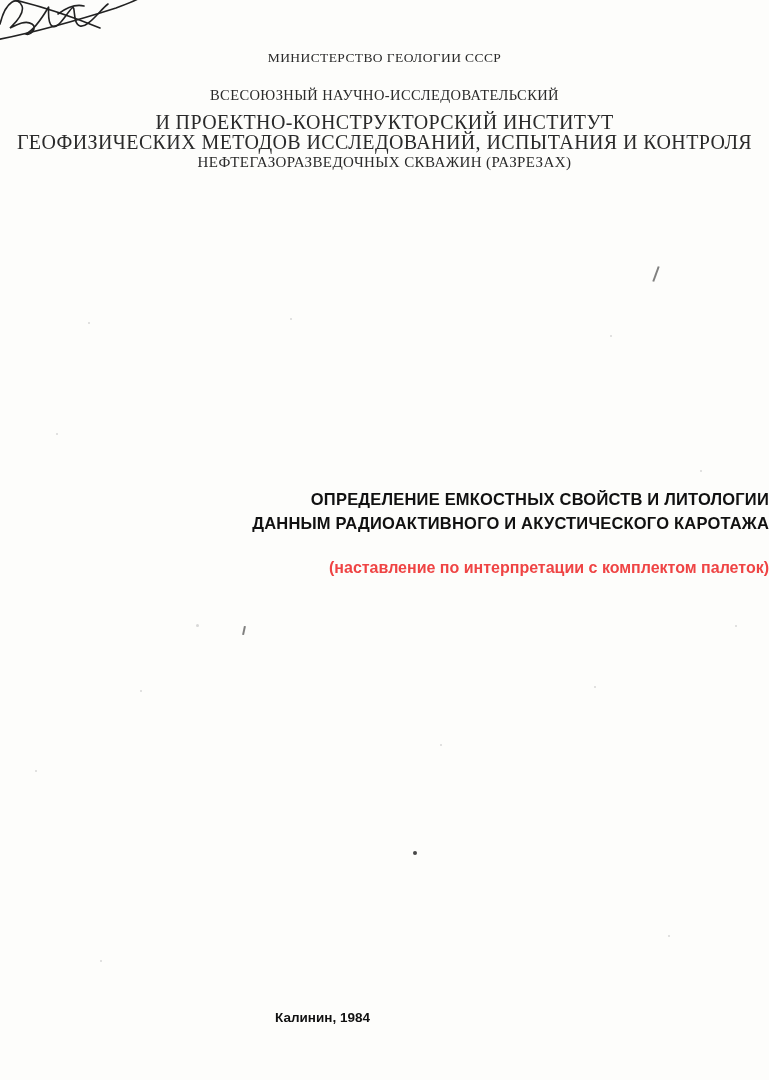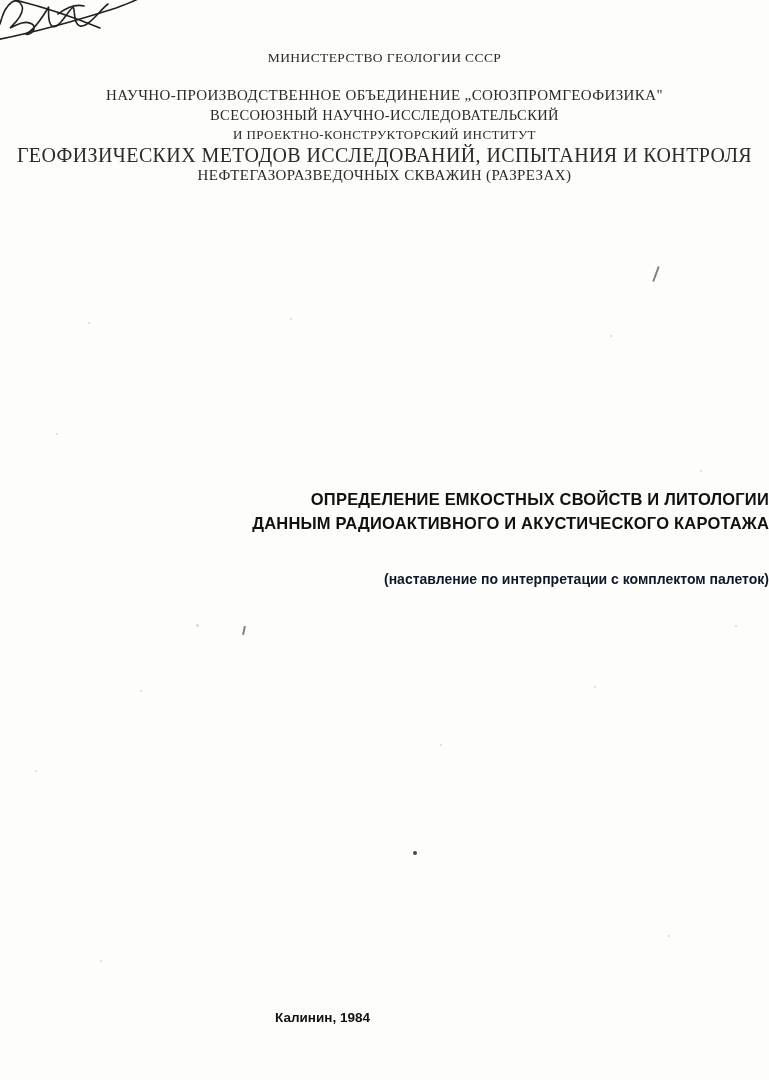--- a/index.html
+++ b/index.html
@@ -51,21 +51,21 @@
     font-family: "Liberation Serif", serif;
     font-size: 14.5px;
     letter-spacing: .4px;
     line-height: 20px;
     color: #2a2a2a;
     white-space: nowrap;
   }
   .org-line.l1 { font-size: 13.5px; margin-bottom: 17px; }
   .org-line.l2 { font-size: 15px; }
   .org-line.l3 { font-size: 14.5px; }
-  .org-line.l4 { font-size: 13px; }
+  .org-line.l4 { font-size: 20px; margin-top: 7px; }
   .org-line.l5 { font-size: 20px; }
   .org-line.l6 { font-size: 15px; }
 
   .title-block {
     position: absolute;
     top: 487px;
     left: 0;
     width: 769px;
     text-align: right;
   }
@@ -74,23 +74,23 @@
     font-weight: bold;
     font-size: 16.5px;
     line-height: 24px;
     letter-spacing: .2px;
     color: #111;
     white-space: nowrap;
   }
   .subtitle {
     font-family: "Liberation Sans", sans-serif;
     font-weight: bold;
-    font-size: 14px;
-    margin-top: 36px;
-    color: #0f172a;
+    font-size: 16px;
+    margin-top: 24px;
+    color: #ef4444;
   }
 
   .imprint {
     position: absolute;
     top: 1010px;
     left: 0;
     width: 645px;
     text-align: center;
     font-family: "Liberation Sans", sans-serif;
     font-weight: bold;
@@ -115,21 +115,20 @@
         <path d="M4 30 C 10 6, 22 2, 26 12 C 29 20, 18 30, 14 34 C 22 30, 30 26, 36 30 C 42 34, 34 42, 30 40 C 38 36, 46 24, 52 14 C 54 9, 50 28, 56 32 C 62 36, 70 20, 76 14 C 80 10, 76 30, 84 32 C 92 34, 104 16, 112 10"></path>
         <path d="M0 46 C 30 40, 70 30, 120 14 C 128 11, 136 8, 144 4"></path>
         <path d="M2 2 C 30 8, 70 20, 104 34"></path>
         <path d="M62 20 C 70 14, 80 10, 88 12"></path>
       </g>
     </svg>
   </div>
 
   <div class="header-block">
     <div class="org-line l1">МИНИСТЕРСТВО ГЕОЛОГИИ СССР</div>
-    <div class="org-line l2">НАУЧНО-ПРОИЗВОДСТВЕННОЕ ОБЪЕДИНЕНИЕ „СОЮЗПРОМГЕОФИЗИКА"</div>
     <div class="org-line l3">ВСЕСОЮЗНЫЙ  НАУЧНО-ИССЛЕДОВАТЕЛЬСКИЙ</div>
     <div class="org-line l4">И ПРОЕКТНО-КОНСТРУКТОРСКИЙ ИНСТИТУТ</div>
     <div class="org-line l5">ГЕОФИЗИЧЕСКИХ  МЕТОДОВ ИССЛЕДОВАНИЙ, ИСПЫТАНИЯ И КОНТРОЛЯ</div>
     <div class="org-line l6">НЕФТЕГАЗОРАЗВЕДОЧНЫХ СКВАЖИН  (РАЗРЕЗАХ)</div>
   </div>
 
   <div class="title-block">
     <div class="title-line">ОПРЕДЕЛЕНИЕ ЕМКОСТНЫХ СВОЙСТВ И ЛИТОЛОГИИ</div>
     <div class="title-line">ДАННЫМ РАДИОАКТИВНОГО И АКУСТИЧЕСКОГО КАРОТАЖА</div>
     <div class="subtitle">(наставление по интерпретации с комплектом палеток)</div>

